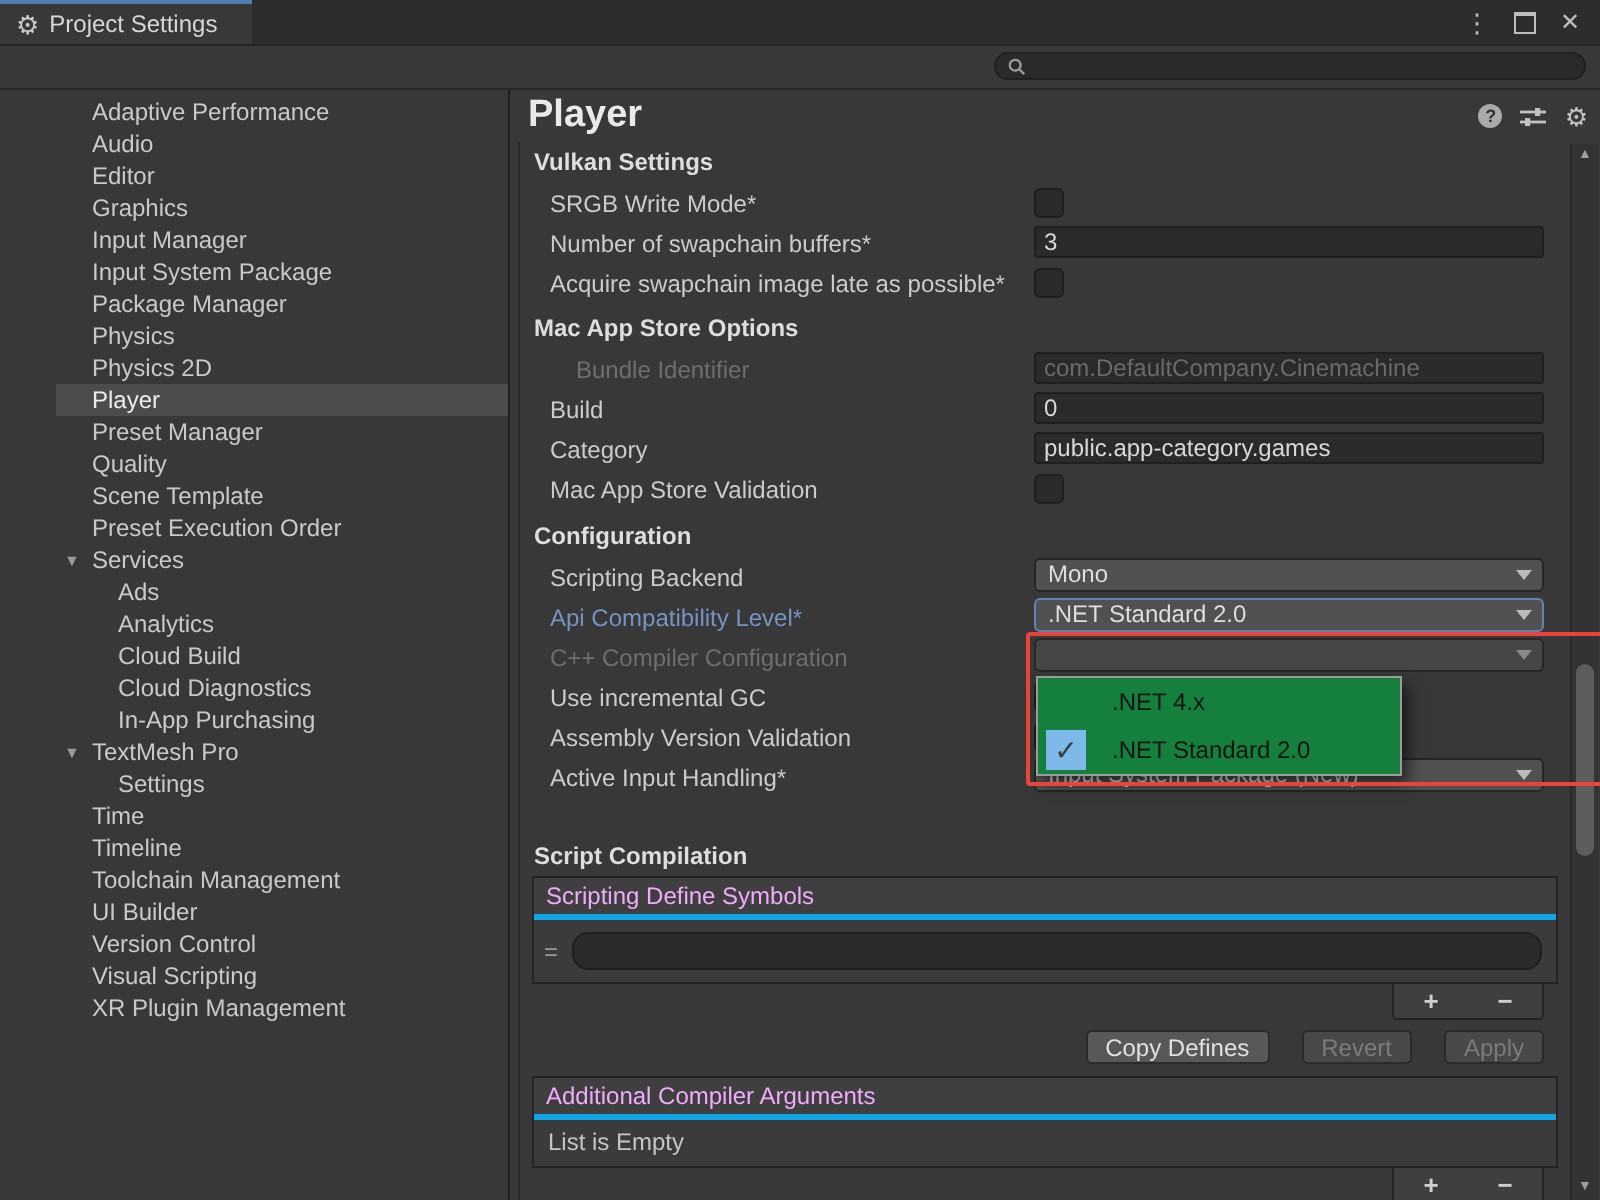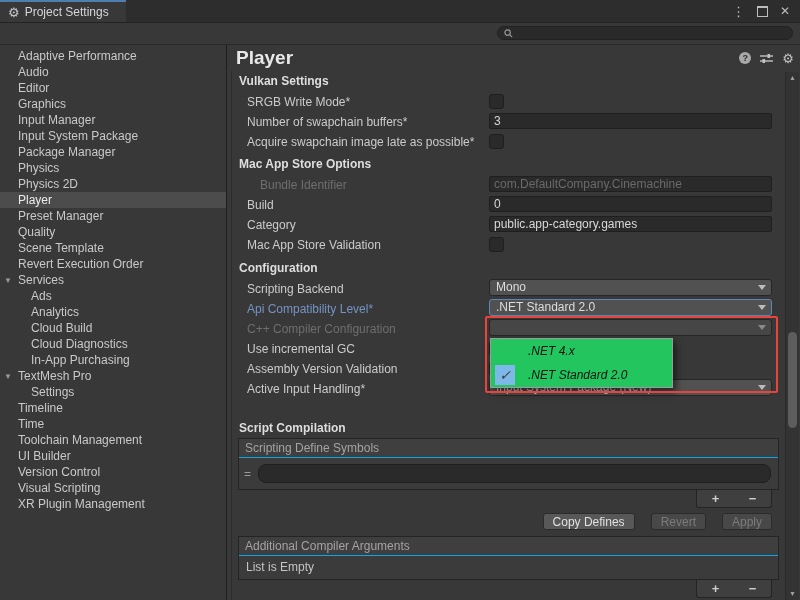--- a/index.html
+++ b/index.html
@@ -23,21 +23,21 @@
 
   
   .toolbar{height:21px;background:#383838;border-bottom:1px solid #282828;position:relative;}
   .search{position:absolute;left:497px;top:3px;width:296px;height:14px;background:#2a2a2a;
           border:1px solid #212121;border-radius:8px;display:flex;align-items:center;padding:0 6px;box-sizing:border-box;}
   .search svg{flex:0 0 auto;}
   .search input{flex:1;background:transparent;border:none;outline:none;color:#d8d8d8;font-size:11px;
                 font-family:"Liberation Sans",sans-serif;min-width:0;padding:0 0 0 4px;}
 
   
-  .main{display:flex;height:556px;}
+  .main{display:flex;height:556px;padding-left:28px;}
   .sidebar{width:227px;box-sizing:border-box;border-right:1px solid #1f1f1f;padding-top:3px;overflow:hidden;flex:0 0 auto;}
   .side-item{height:16px;line-height:16px;padding-left:18px;position:relative;color:#c9c9c9;white-space:nowrap;cursor:default;}
   .side-item.lvl1{padding-left:31px;}
   .side-item.selected{background:#4c4c4c;color:#ececec;}
   .side-item .tri{display:none;position:absolute;left:4px;top:1px;font-size:8px;color:#999;}
   .side-item.expandable .tri{display:block;}
 
   
   .content{flex:1;position:relative;}
   .panel-header{height:26px;display:flex;align-items:center;padding:0 6px 0 9px;}
@@ -70,43 +70,43 @@
   .dropdown{flex:1;height:15px;line-height:15px;background:#515151;border:1px solid #262626;border-radius:3px;
             color:#dddddd;padding:0 18px 0 6px;position:relative;white-space:nowrap;overflow:hidden;min-width:0;}
   .dropdown .arr{position:absolute;right:5px;top:5px;width:0;height:0;
                  border-left:4px solid transparent;border-right:4px solid transparent;border-top:5px solid #bcbcbc;}
   .dropdown.focusblue{border-color:#5d86b5;}
   .dropdown.disabled{background:#464646;color:#7a7a7a;}
   .dropdown.disabled .arr{border-top-color:#8a8a8a;}
 
   
   .listbox{margin:0 5px 0 6px;border:1px solid #242424;background:#3b3b3b;}
-  .listbox .lb-head{height:18px;line-height:18px;background:#3f3f3f;border-bottom:1px solid #0ea5e9;padding-left:6px;color:#a3a3a3;}
+  .listbox .lb-head{height:18px;line-height:18px;background:#3f3f3f;border-bottom:3px solid #0ea5e9;padding-left:6px;color:#f0abfc;}
   .lb-row{height:31px;display:flex;align-items:center;padding:0 7px 0 5px;}
   .lb-row .handle{color:#9a9a9a;width:14px;font-size:12px;letter-spacing:0;flex:0 0 auto;}
   .lb-row .tfield{height:17px;border-radius:8px;}
   .lb-empty{height:23px;line-height:23px;padding-left:7px;color:#c4c4c4;}
   .mini-footer-wrap{display:flex;justify-content:flex-end;padding-right:12px;height:18px;}
   .mini-footer{width:74px;background:#3f3f3f;border:1px solid #242424;border-top:none;display:flex;align-items:center;
                justify-content:space-around;color:#cfcfcf;font-size:13px;font-weight:bold;border-radius:0 0 3px 3px;}
   .mini-footer span{cursor:default;line-height:1;}
 
   .btn-row{display:flex;justify-content:flex-end;gap:16px;padding-right:12px;margin-top:5px;height:17px;}
   .btn{height:17px;line-height:16px;padding:0 9px;background:#585858;border:1px solid #2b2b2b;border-radius:3px;
        color:#e0e0e0;font-size:12px;box-sizing:border-box;}
   .btn.disabled{background:#484848;color:#7b7b7b;}
 
   
   .mt2{margin-top:2px;} .mt7{margin-top:7px;} .mt8{margin-top:8px;} .mt12{margin-top:24px;} .mt6{margin-top:6px;}
 
   
   .red-box{position:absolute;left:258px;top:271px;width:289px;height:73px;border:2px solid #e8443c;border-radius:2px;
            z-index:10;pointer-events:none;}
-  .popup{position:absolute;left:263px;top:293px;width:181px;height:48px;background:#22c55e;border:1px solid #9b9b9b;
-         box-shadow:3px 4px 7px rgba(0,0,0,0.55);z-index:6;font-style:italic;}
+  .popup{position:absolute;left:263px;top:293px;width:181px;height:48px;background:#15803d;border:1px solid #9b9b9b;
+         box-shadow:3px 4px 7px rgba(0,0,0,0.55);z-index:6;}
   .pitem{height:24px;line-height:24px;color:#141414;padding-left:37px;position:relative;white-space:nowrap;}
   .pcheck{position:absolute;left:4px;top:2px;width:20px;height:20px;background:#7cb9e8;color:#3c3c3c;
           display:flex;align-items:center;justify-content:center;font-size:14px;}
 
   
   .vscroll{position:absolute;top:27px;right:1px;bottom:1px;width:13px;background:#333333;border-left:1px solid #2a2a2a;}
   .vs-up,.vs-down{position:absolute;left:0;width:13px;height:12px;color:#9e9e9e;font-size:7px;text-align:center;line-height:12px;}
   .vs-up{top:0;} .vs-down{bottom:0;}
   .vs-thumb{position:absolute;left:2px;width:9px;top:260px;height:96px;background:#5d5d5d;border-radius:5px;}
 </style>
@@ -188,21 +188,21 @@
         <div class="side-item">
           
           <span>Quality</span>
         </div>
         <div class="side-item">
           
           <span>Scene Template</span>
         </div>
         <div class="side-item">
           
-          <span>Revert Execution Order</span>
+          <span>Preset Execution Order</span>
         </div>
         <div class="side-item expandable">
           <span class="tri">▼</span>
           <span>Services</span>
         </div>
         <div class="side-item lvl1">
           
           <span>Ads</span>
         </div>
         <div class="side-item lvl1">
@@ -224,25 +224,25 @@
         <div class="side-item expandable">
           <span class="tri">▼</span>
           <span>TextMesh Pro</span>
         </div>
         <div class="side-item lvl1">
           
           <span>Settings</span>
         </div>
         <div class="side-item">
           
+          <span>Time</span>
+        </div>
+        <div class="side-item">
+          
           <span>Timeline</span>
-        </div>
-        <div class="side-item">
-          
-          <span>Time</span>
         </div>
         <div class="side-item">
           
           <span>Toolchain Management</span>
         </div>
         <div class="side-item">
           
           <span>UI Builder</span>
         </div>
         <div class="side-item">

